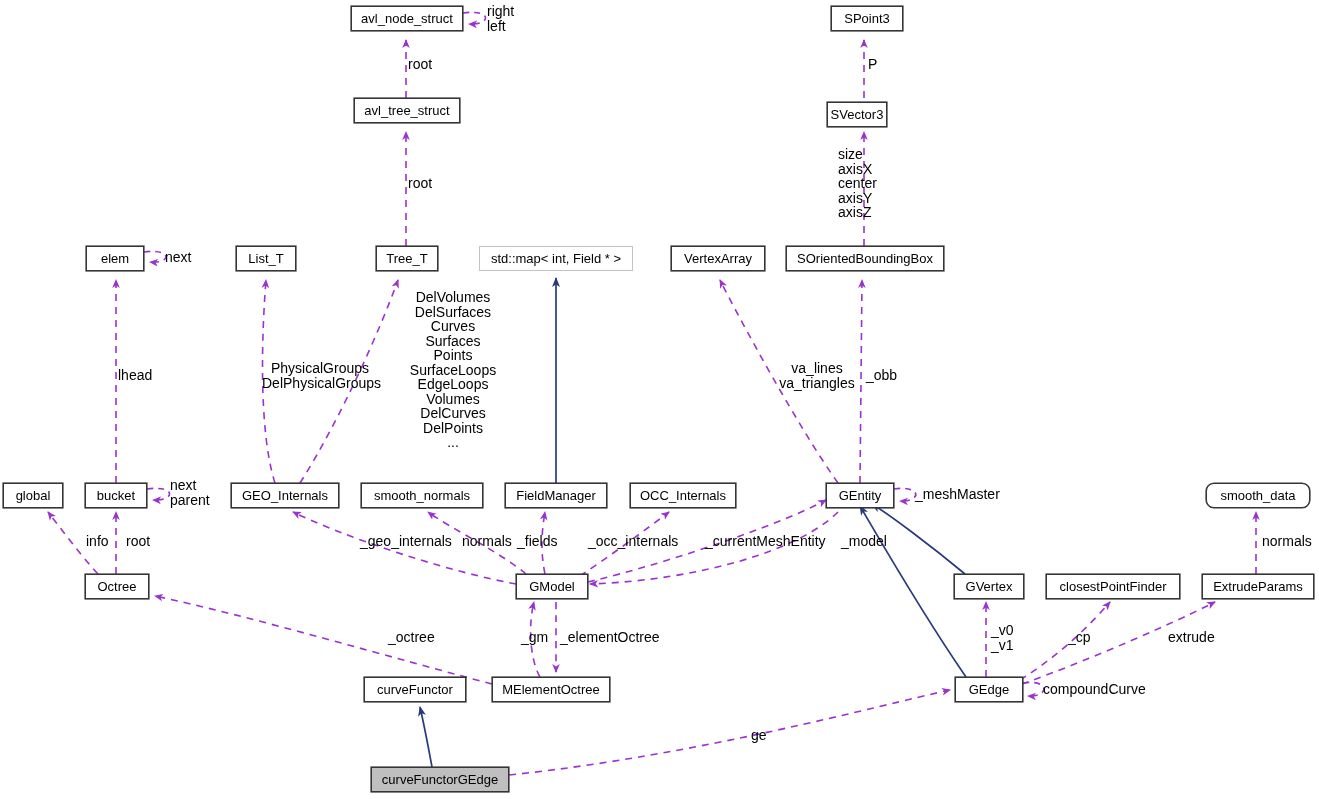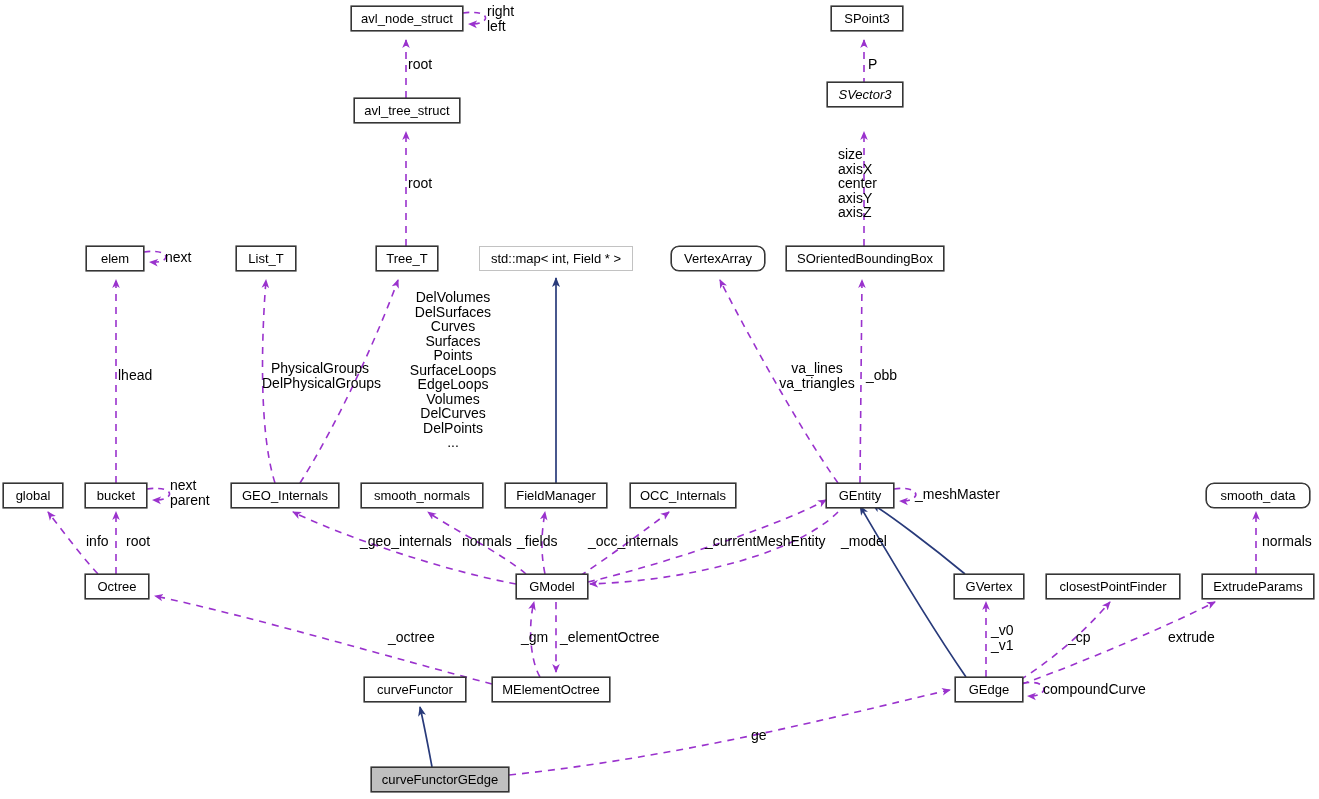--- a/index.html
+++ b/index.html
@@ -153,36 +153,36 @@
 
   <div class="node solid-border" style="left:351px;top:6px;width:112px;">
     <span>avl_node_struct</span>
   </div>
   <div class="node solid-border" style="left:354px;top:98px;width:106px;">
     <span>avl_tree_struct</span>
   </div>
   <div class="node solid-border" style="left:831px;top:6px;width:72px;">
     <span>SPoint3</span>
   </div>
-  <div class="node solid-border" style="left:827px;top:82px;width:76px;font-style:italic;">
+  <div class="node solid-border" style="left:827px;top:102px;width:60px;">
     <span>SVector3</span>
   </div>
   <div class="node solid-border" style="left:86px;top:246px;width:58px;">
     <span>elem</span>
   </div>
   <div class="node solid-border" style="left:236px;top:246px;width:60px;">
     <span>List_T</span>
   </div>
   <div class="node solid-border" style="left:376px;top:246px;width:62px;">
     <span>Tree_T</span>
   </div>
   <div class="node faint" style="left:479px;top:246px;width:154px;">
     <span>std::map&lt; int, Field * &gt;</span>
   </div>
-  <div class="node solid-border" style="left:671px;top:246px;width:94px;border-radius:8px;">
+  <div class="node solid-border" style="left:671px;top:246px;width:94px;">
     <span>VertexArray</span>
   </div>
   <div class="node solid-border" style="left:786px;top:246px;width:158px;">
     <span>SOrientedBoundingBox</span>
   </div>
   <div class="node solid-border" style="left:3px;top:483px;width:60px;">
     <span>global</span>
   </div>
   <div class="node solid-border" style="left:85px;top:483px;width:62px;">
     <span>bucket</span>

